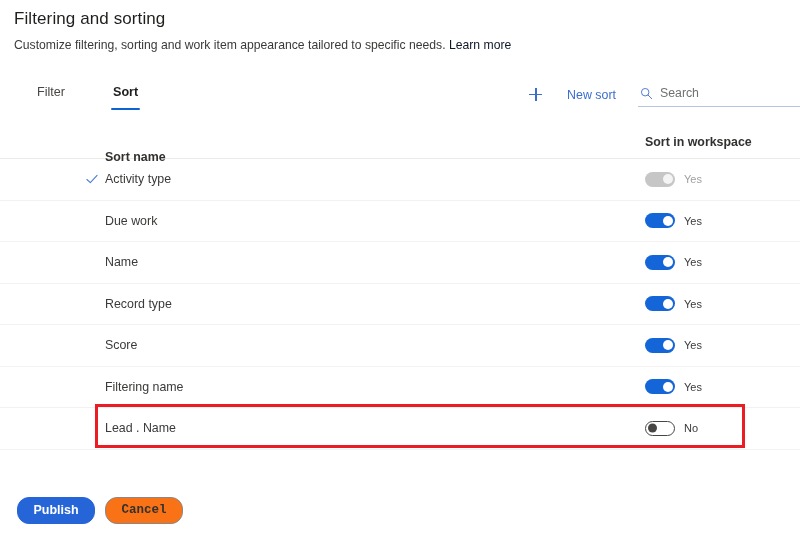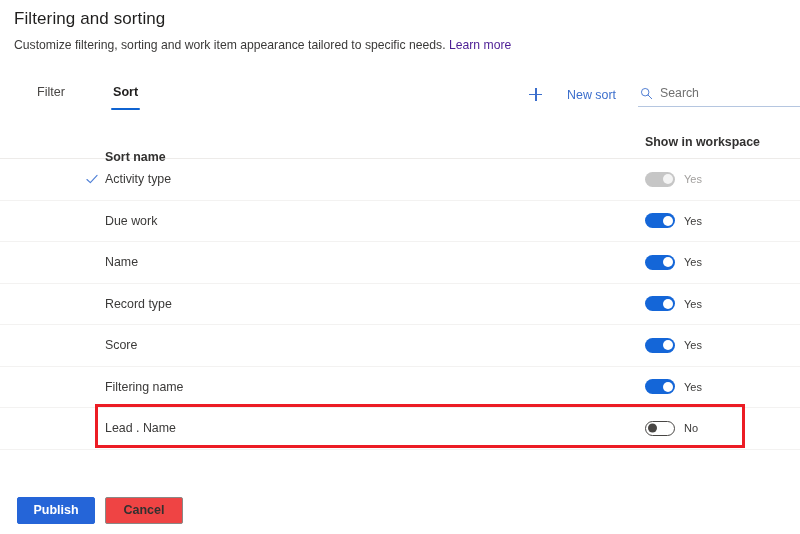--- a/index.html
+++ b/index.html
@@ -31,21 +31,21 @@
     margin: 0;
     line-height: 22px;
   }
   .page-subtitle {
     margin: 7px 0 0 0;
     font-size: 12.2px;
     color: #3b3a39;
     line-height: 16px;
   }
   .learn-more-link {
-    color: #4c1d95;
+    color: #0f172a;
     text-decoration: none;
     cursor: pointer;
   }
 
   
   .toolbar {
     position: absolute;
     left: 0;
     top: 80px;
     width: 800px;
@@ -285,36 +285,37 @@
     display: flex;
     gap: 10px;
     align-items: center;
   }
   .btn {
     font-family: inherit;
     font-size: 12.5px;
     height: 27px;
     min-width: 78px;
     padding: 0 14px;
-    border-radius: 2px;
+    border-radius: 12px;
     cursor: pointer;
     line-height: 1;
     text-align: center;
   }
   .btn-primary {
     background: #2565d8;
     border: 1px solid #2565d8;
     color: #ffffff;
     font-weight: 600;
   }
   .btn-secondary {
-    background: #ef4444;
+    background: #f97316;
     border: 1px solid #8a8886;
     color: #323130;
     font-weight: 600;
+    font-family: Liberation Mono, monospace;
   }
 </style>
 </head>
 <body>
 
 <div class="page-header">
   <h1 class="page-title">Filtering and sorting</h1>
   <p class="page-subtitle"><span>Customize filtering, sorting and work item appearance tailored to specific needs.</span>
     <a class="learn-more-link" href="#">Learn more</a>
   </p>
@@ -342,21 +343,21 @@
         <line x1="9.9" y1="9.9" x2="14.4" y2="14.4" stroke="#3b6ecc" stroke-width="1.1" stroke-linecap="round"></line>
       </svg>
       <input class="search-input" type="text" placeholder="Search" style="">
     </div>
   </div>
 </div>
 
 <div class="table">
   <div class="table-head">
     <div class="col-name">Sort name</div>
-    <div class="col-toggle">Show in workspace</div>
+    <div class="col-toggle">Sort in workspace</div>
   </div>
   <div id="rows-container">
       <div class="table-row">
         <div class="row-name-cell">
           <svg class="check-icon" viewBox="0 0 16 16" fill="none">
             <path d="M2.2 8.6 L6.1 12.2 L13.8 3.8" stroke="#4e7fd6" stroke-width="1.3" stroke-linecap="round" stroke-linejoin="round"></path>
           </svg>
           <span class="row-label">Activity type</span>
         </div>
         <div class="row-toggle-cell">

